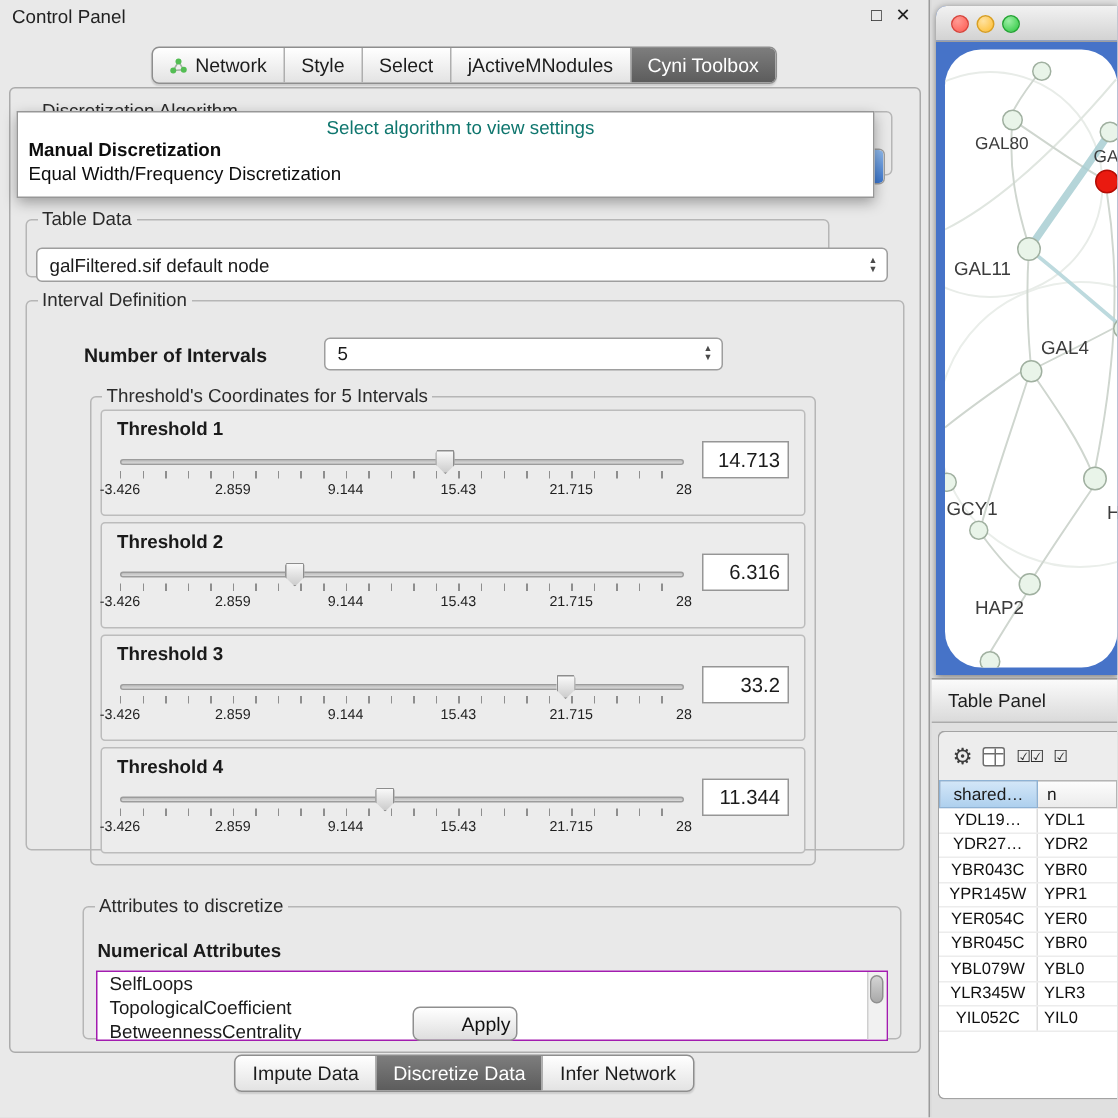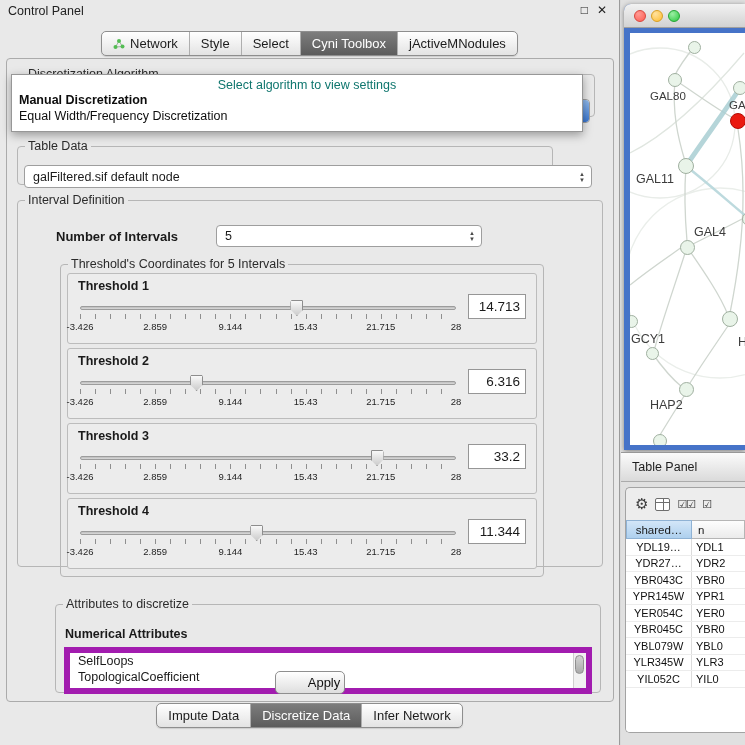--- a/index.html
+++ b/index.html
@@ -59,21 +59,21 @@
            clip-path:polygon(8% 0, 92% 0, 100% 12%, 100% 60%, 50% 100%, 0 60%, 0 12%); }
   .ticks { position:absolute; left:0; right:0; top:14px; height:5px;
            background-image:repeating-linear-gradient(to right,#8e8e8e 0,#8e8e8e 1px,transparent 1px,transparent 4%); }
   .scale { position:absolute; left:0; right:0; top:21px; height:12px; font-size:9.5px; color:#1f1f1f; }
   .scale span { position:absolute; transform:translateX(-50%); white-space:nowrap; }
   .p0{left:0%} .p1{left:20%} .p2{left:40%} .p3{left:60%} .p4{left:80%} .p5{left:100%}
   .thr-value { position:absolute; right:10px; top:20px; width:58px; height:25px; background:#fff; border:1px solid #969696; font-size:13.5px; text-align:right; line-height:23px; padding-right:5px; }
 
   .attr-group { left:48px; top:538px; width:546px; height:96px; }
   .attr-title { position:absolute; left:9px; top:16px; font-weight:bold; font-size:12.5px; }
-  .listbox { position:absolute; left:8px; top:36px; width:528px; height:47px; background:#fff; border:6px solid #a21caf; overflow:hidden; }
+  .listbox { position:absolute; left:8px; top:36px; width:528px; height:47px; background:#fff; border:1px solid #a21caf; overflow:hidden; }
   .list-item { padding-left:8px; line-height:16px; font-size:12.5px; white-space:nowrap; }
   .vscroll { position:absolute; right:0; top:0; bottom:0; width:13px; background:#f1f1f1; border-left:1px solid #cfcfcf; }
   .vthumb { position:absolute; left:1px; top:2px; width:9px; height:19px; background:linear-gradient(#d4d4d4,#a9a9a9); border:1px solid #8f8f8f; border-radius:5px; }
 
   .apply-btn { position:absolute; left:50%; transform:translateX(-50%); top:612px; width:70px; height:23px;
                background:linear-gradient(#ffffff,#dedede); border:1px solid #8f8f8f; border-radius:5px;
                font-size:13px; font-family:inherit; color:#111;padding-left:28px; }
 
   .bottom-tabs { position:absolute; top:703px; left:0; right:0; display:flex; justify-content:center; }
 
@@ -82,21 +82,21 @@
   
   #right-side { position:absolute; left:621px; top:0; width:124px; height:745px; background:#e0e0e0; overflow:hidden; }
 
   .net-window { position:absolute; left:3px; top:4px; width:121px; height:446px; border-radius:7px 0 0 0; box-shadow:0 1px 5px rgba(0,0,0,.45); background:#4673c8; }
   .mac-titlebar { position:relative; height:24px; background:linear-gradient(#f2f2f2,#d2d2d2); border-bottom:1px solid #9f9f9f; border-radius:7px 0 0 0; }
   .light { position:absolute; top:6px; width:12px; height:12px; border-radius:50%; }
   .light.red    { left:10px; background:radial-gradient(circle at 35% 30%, #ff9b94, #fe5b51); border:1px solid #d8453d; }
   .light.yellow { left:27px; background:radial-gradient(circle at 35% 30%, #ffe2a0, #febc2e); border:1px solid #d89f23; }
   .light.green  { left:44px; background:radial-gradient(circle at 35% 30%, #9ceea4, #2ac83e); border:1px solid #24a534; }
   .net-frame { position:absolute; top:24px; left:0; right:0; bottom:0; padding:5px 0 5px 6px; background:#4673c8; }
-  .net-canvas { position:relative; width:100%; height:100%; background:#fff; overflow:hidden; }
+  .net-canvas { position:relative; width:100%; height:100%; background:#fff; overflow:hidden;border-radius:24px; }
   .net-canvas svg { position:absolute; left:0; top:0; }
   .nnode { position:absolute; border-radius:50%; background:#e9f4e9; border:1px solid #a0b0a0; }
   .nnode.red { background:#ea1a10; border-color:#b30d05; }
   .nlabel { position:absolute; font-size:11.5px; color:#3c3c3c; white-space:nowrap; }
 
   .tp-header { position:absolute; top:452px; left:0; width:124px; height:30px; background:linear-gradient(#fbfbfb,#dadada);
                border-top:1px solid #989898; border-bottom:1px solid #ababab; font-size:12.5px; line-height:29px; padding-left:11px; color:#1d1d1d; }
 
   .table-window { position:absolute; top:487px; left:4px; width:120px; height:246px; background:#ededed; border:1px solid #a3a3a3; border-right:none; border-radius:5px 0 0 5px; overflow:hidden; }
   .tp-toolbar { height:32px; display:flex; align-items:center; gap:7px; padding-left:9px; }
@@ -138,25 +138,25 @@
             <circle cx="9.5" cy="8.5" r="2" fill="#53bd53"></circle>
         </svg>
         <span>Network</span>
       </div>
       <div class="seg">
           <span>Style</span>
         </div>
       <div class="seg">
           <span>Select</span>
         </div>
+      <div class="seg">
+          <span>jActiveMNodules</span>
+        </div>
       <div class="seg selected">
           <span>Cyni Toolbox</span>
-        </div>
-      <div class="seg">
-          <span>jActiveMNodules</span>
         </div>
     </div>
   </div>
 
   <div id="cyni-panel">
 
     <fieldset class="groupbox alg-group">
       <legend>Discretization Algorithm</legend>
       <div class="combo alg-combo">
         <span class="combo-text"></span>

